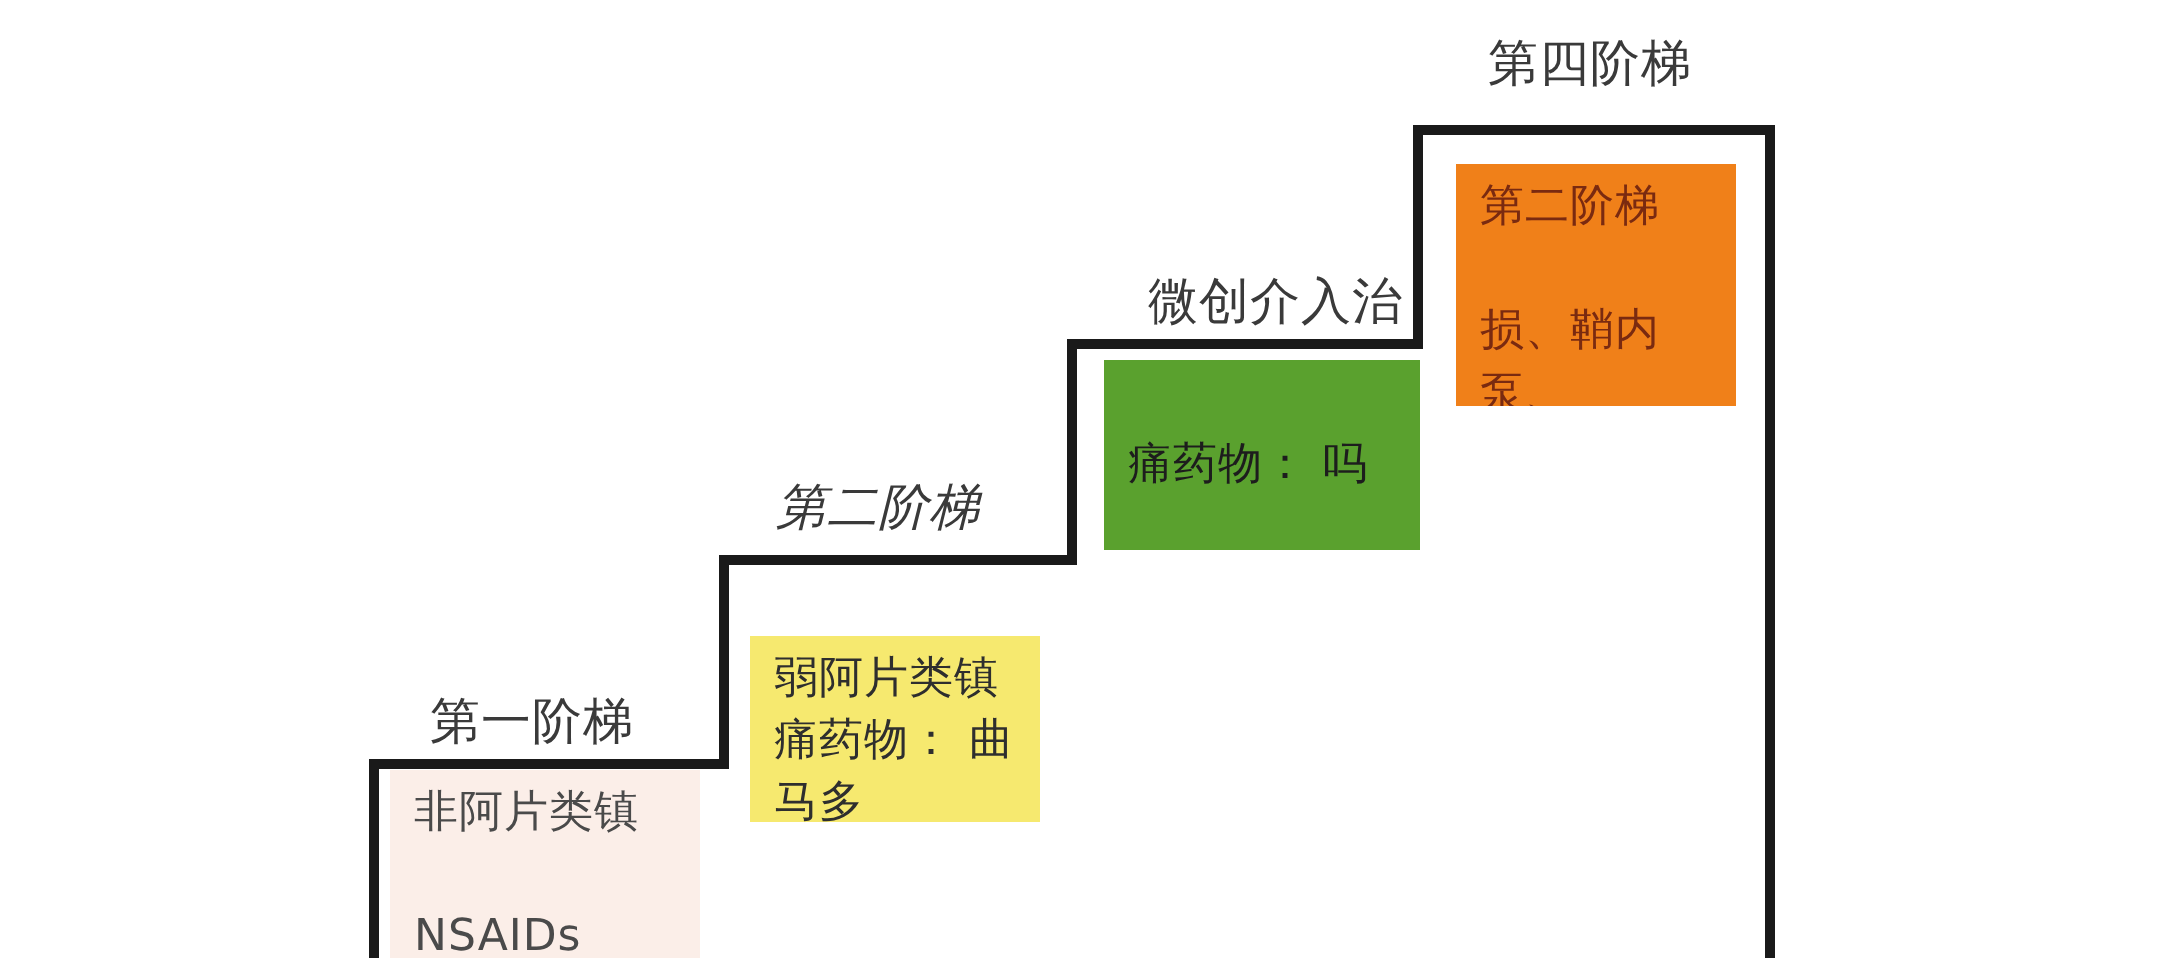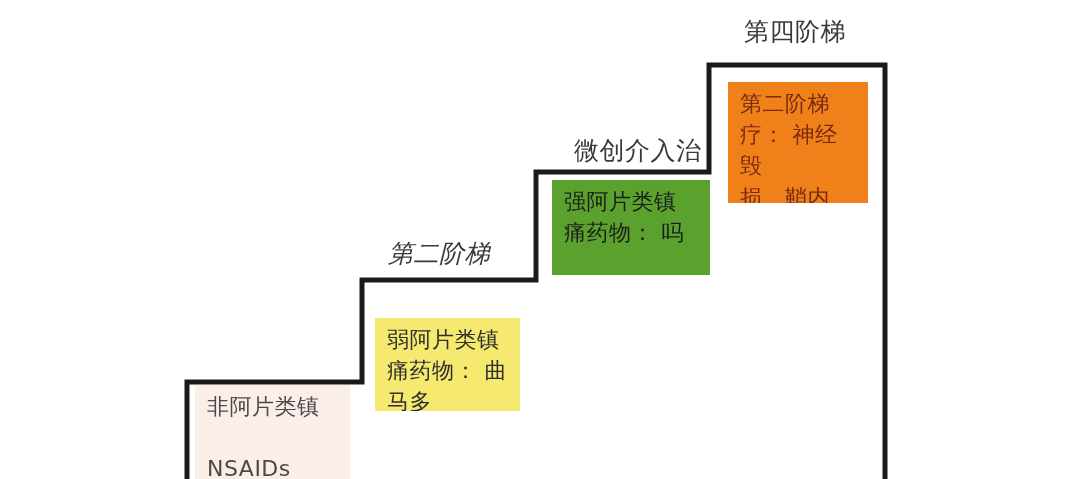--- a/index.html
+++ b/index.html
@@ -83,28 +83,29 @@
 </style>
 </head>
 <body>
 
 <div id="canvas">
 
   <svg id="stair-svg" viewBox="0 0 1080 479" xmlns="http://www.w3.org/2000/svg">
     <polyline points="187,479 187,382 362,382 362,280 536,280 536,172 709,172 709,65 885,65 885,479" fill="none" stroke="#1a1a1a" stroke-width="5" stroke-linejoin="miter" stroke-linecap="butt"></polyline>
   </svg>
 
+  <div class="step-label" id="label-step1">第一阶梯</div>
 
   <div class="step-label" id="label-step2">第二阶梯</div>
 
   <div class="step-label" id="label-step3">微创介入治</div>
 
   <div class="step-label" id="label-step4">第四阶梯</div>
 
   <div class="drug-box" id="box-step1"><span>非阿片类镇</span><br><br><span>NSAIDs</span></div>
 
   <div class="drug-box" id="box-step2"><span>弱阿片类镇</span><br><span>痛药物： 曲</span><br><span>马多</span></div>
 
-  <div class="drug-box" id="box-step3"><span>强阿片类镇</span><br><span>痛药物： 吗</span><br></div>
+  <div class="drug-box" id="box-step3"><br><span>痛药物： 吗</span><br></div>
 
-  <div class="drug-box" id="box-step4"><span>第二阶梯</span><br><span>疗： 神经毁</span><br><span>损、鞘内泵、</span><br></div>
+  <div class="drug-box" id="box-step4"><span>第二阶梯</span><br><br><span>损、鞘内泵、</span><br></div>
 
 </div>
 
 </body></html>

